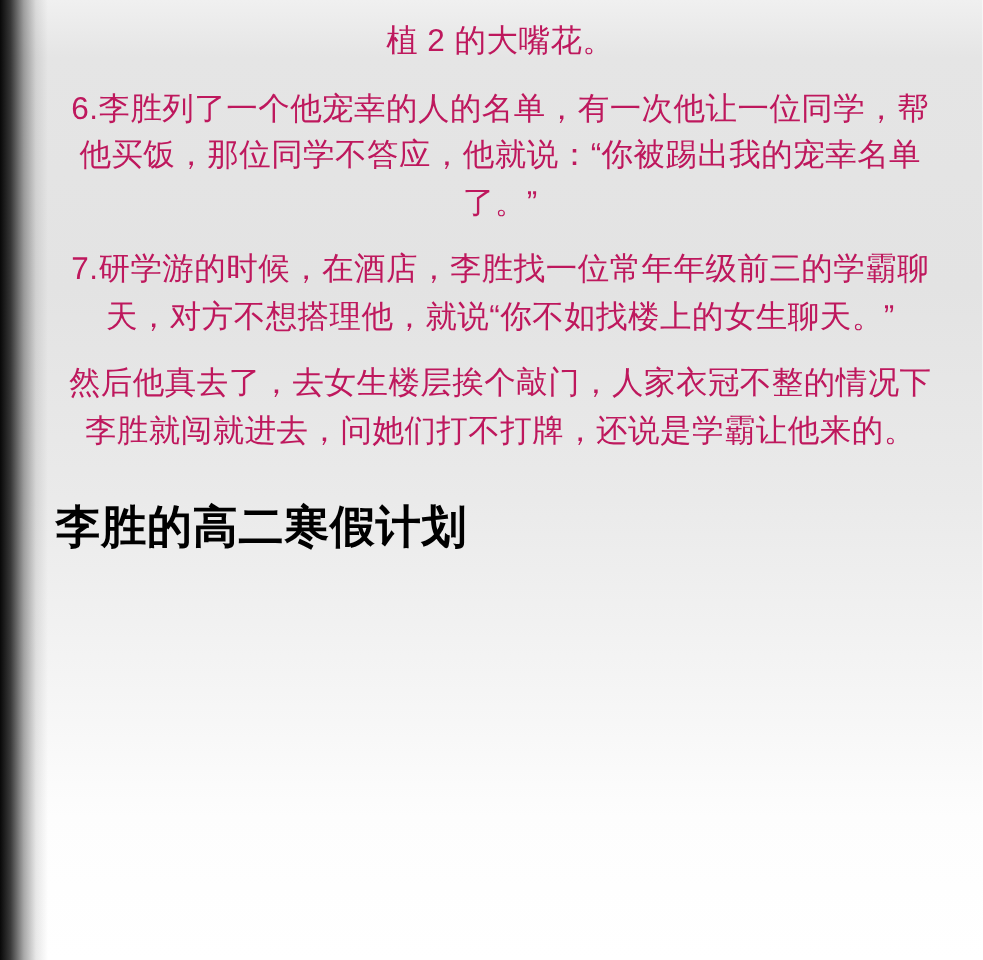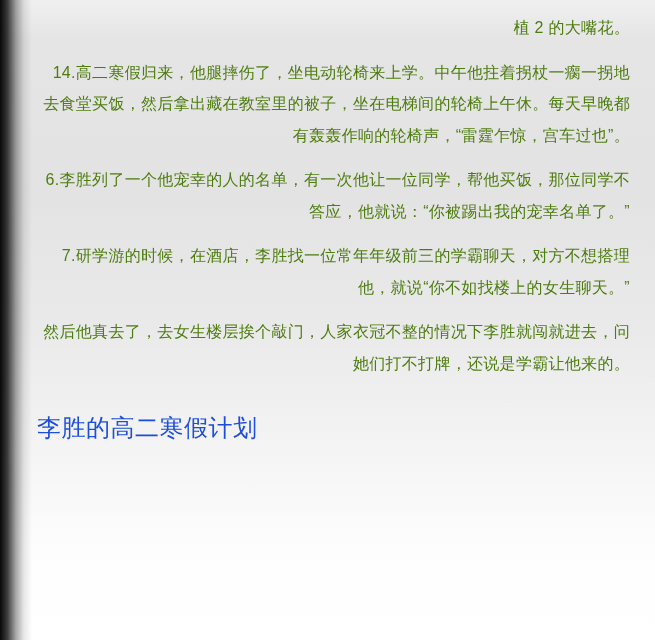--- a/index.html
+++ b/index.html
@@ -37,41 +37,40 @@
     pointer-events: none;
   }
   .doc {
     position: relative;
     padding: 12px 25px 0 37px;
     box-sizing: border-box;
     width: 655px;
   }
   .doc p {
     margin: 0 0 13px 0;
-    font-size: 16px;
+    font-size: 21px;
     line-height: 31.5px;
-    color: #4d7c0f;
+    color: #be185d;
     letter-spacing: 0.3px;
-    text-align: right;
+    text-align: center;
     word-break: break-all;
   }
   .doc h1 {
     margin: 27px 0 0 0;
-    font-size: 24px;
+    font-size: 30px;
     line-height: 44px;
-    font-weight: 400;
-    color: #1d4ed8;
+    font-weight: 700;
+    color: #000000;
     letter-spacing: 0.5px;
   }
 </style>
 </head>
 <body>
 
 <div class="doc">
   <p>植 2 的大嘴花。</p>
-  <p>14.高二寒假归来，他腿摔伤了，坐电动轮椅来上学。中午他拄着拐杖一瘸一拐地去食堂买饭，然后拿出藏在教室里的被子，坐在电梯间的轮椅上午休。每天早晚都有轰轰作响的轮椅声，“雷霆乍惊，宫车过也”。</p>
   <p>6.李胜列了一个他宠幸的人的名单，有一次他让一位同学，帮他买饭，那位同学不答应，他就说：“你被踢出我的宠幸名单了。”</p>
   <p>7.研学游的时候，在酒店，李胜找一位常年年级前三的学霸聊天，对方不想搭理他，就说“你不如找楼上的女生聊天。”</p>
   <p>然后他真去了，去女生楼层挨个敲门，人家衣冠不整的情况下李胜就闯就进去，问她们打不打牌，还说是学霸让他来的。</p>
   <h1>李胜的高二寒假计划</h1>
 </div>
 
 <div class="left-shadow"></div>
 
 </body></html>

